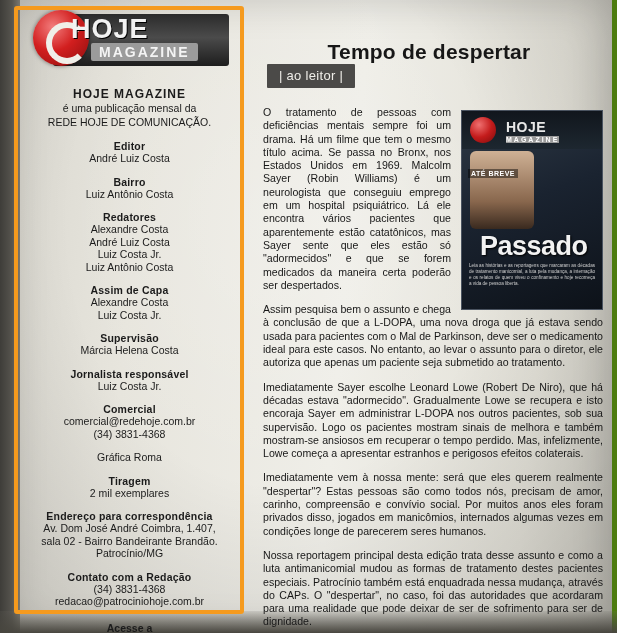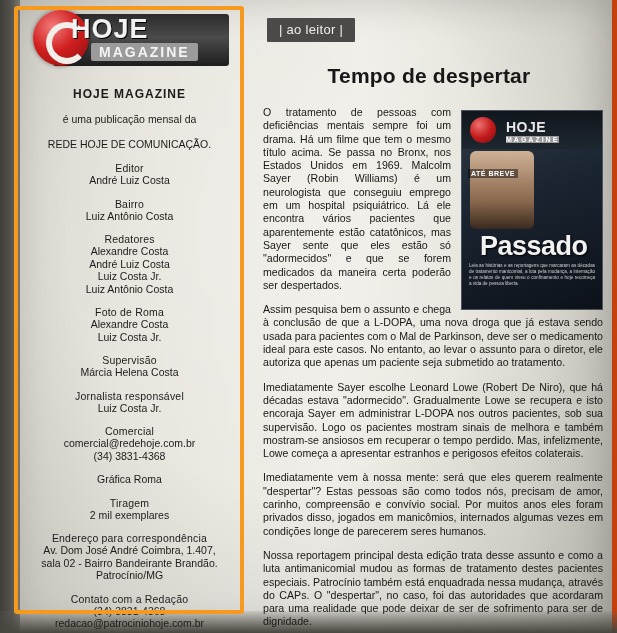--- a/index.html
+++ b/index.html
@@ -5,21 +5,21 @@
   html, body {
     margin: 0;
     padding: 0;
     background: #4a4a48;
   }
   #page {
     position: relative;
     width: 617px;
     height: 633px;
     overflow: hidden;
-    background: #c2410c;
+    background: #4d7c0f;
     font-family: "Liberation Sans", sans-serif;
   }
   
   #paper {
     position: absolute;
     left: 8px;
     top: 0px;
     width: 604px;
     height: 633px;
     background:
@@ -111,27 +111,27 @@
 
   .masthead-title {
     margin-top: 15px;
     font-size: 12px;
     font-weight: bold;
     letter-spacing: 1px;
   }
   .masthead-desc {
     font-size: 10.5px;
     line-height: 13px;
-    margin-top: 12px;
+    margin-top: 1px;
   }
 
   .block { margin-top: 11px; }
   .block-title {
     font-size: 10.5px;
-    font-weight: normal;
+    font-weight: bold;
     letter-spacing: 0.2px;
   }
   .block-line {
     font-size: 10.5px;
     line-height: 12.5px;
   }
   .accesse {
     margin-top: 14px;
     font-size: 10.5px;
     font-weight: bold;
@@ -297,21 +297,21 @@
 
     <div class="block">
       <div class="block-title">Redatores</div>
       <div class="block-line">Alexandre Costa</div>
       <div class="block-line">André Luiz Costa</div>
       <div class="block-line">Luiz Costa Jr.</div>
       <div class="block-line">Luiz Antônio Costa</div>
     </div>
 
     <div class="block">
-      <div class="block-title">Foto de Roma</div>
+      <div class="block-title">Assim de Capa</div>
       <div class="block-line">Alexandre Costa</div>
       <div class="block-line">Luiz Costa Jr.</div>
     </div>
 
     <div class="block">
       <div class="block-title">Supervisão</div>
       <div class="block-line">Márcia Helena Costa</div>
     </div>
 
     <div class="block">
@@ -347,22 +347,22 @@
       <div class="block-line">redacao@patrociniohoje.com.br</div>
     </div>
 
     <div class="accesse">Acesse a</div>
 
   </div>
 
   <div id="orange-box"></div>
 
   <div id="right-col">
+    <div id="headline">Tempo de despertar</div>
     <div id="kicker">| ao leitor |</div>
-    <div id="headline">Tempo de despertar</div>
 
     <div id="body">
       <div id="cover-img">
         <div class="cov-top"></div>
         <div class="cov-badge"></div>
         <div class="cov-logo">
           <span>HOJE</span>
           <small>MAGAZINE</small>
         </div>
         <div class="cov-face"></div>

